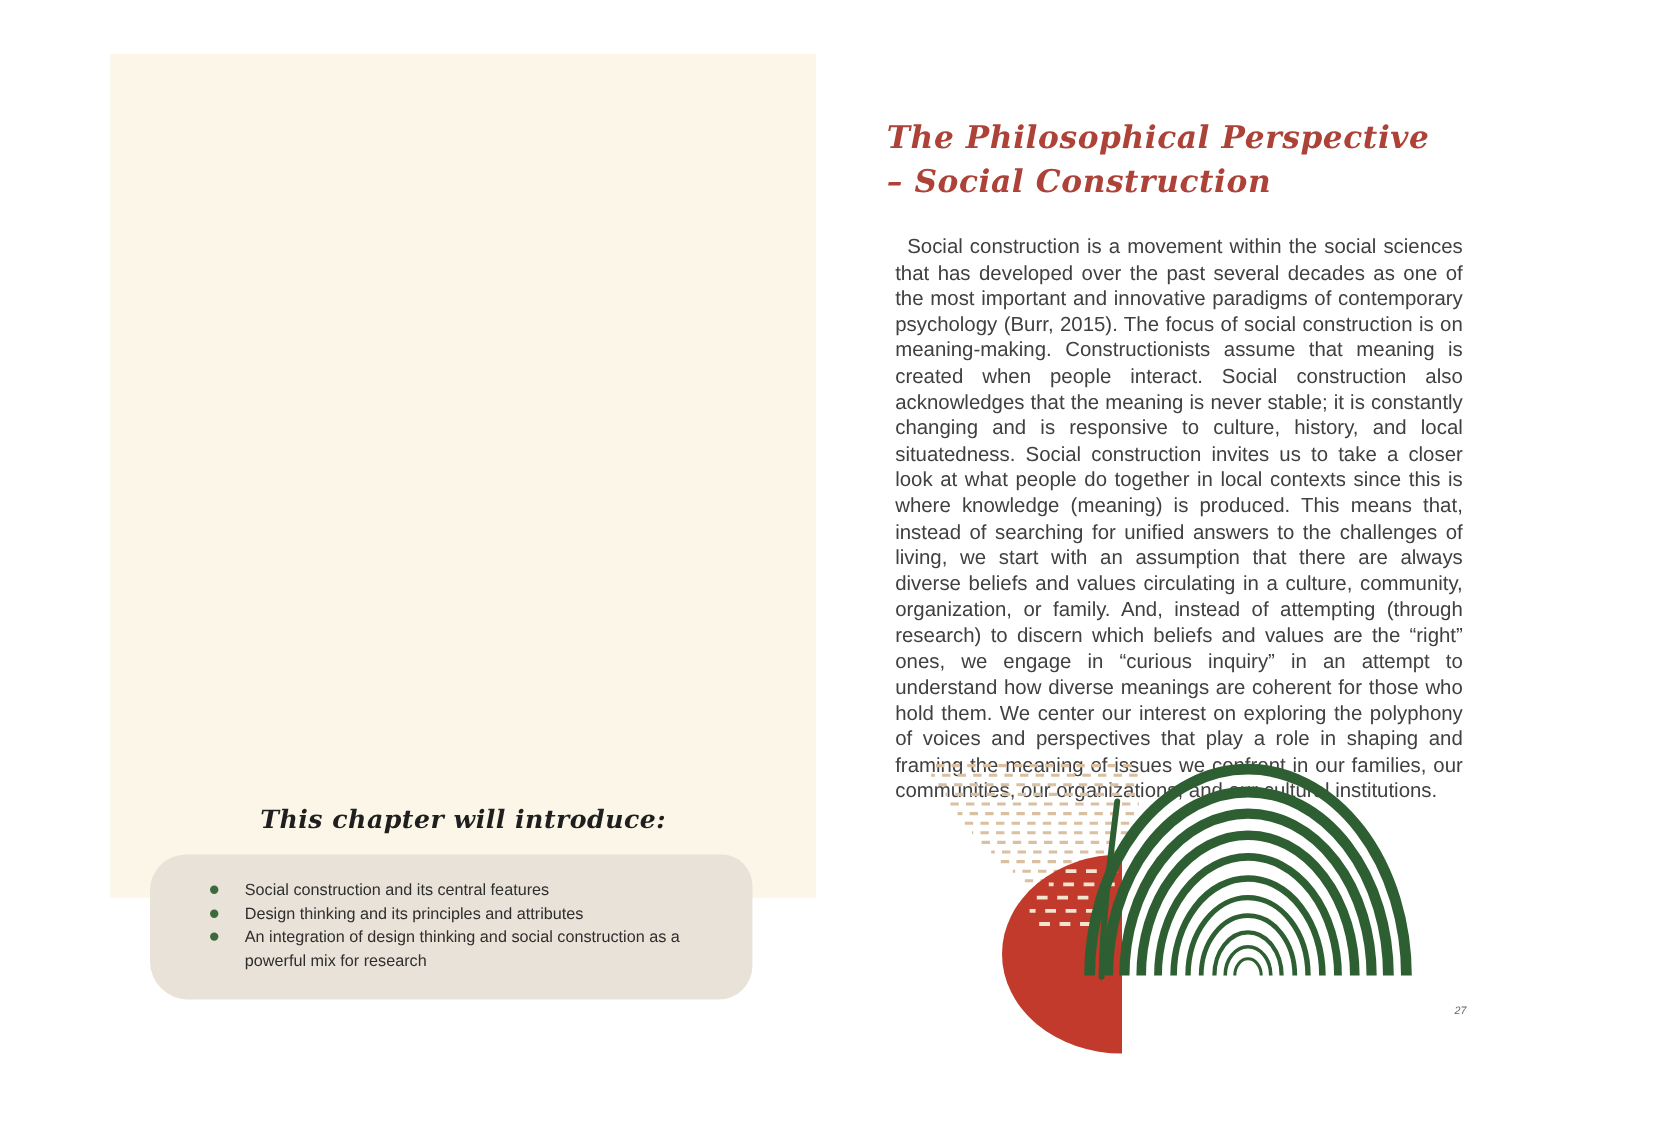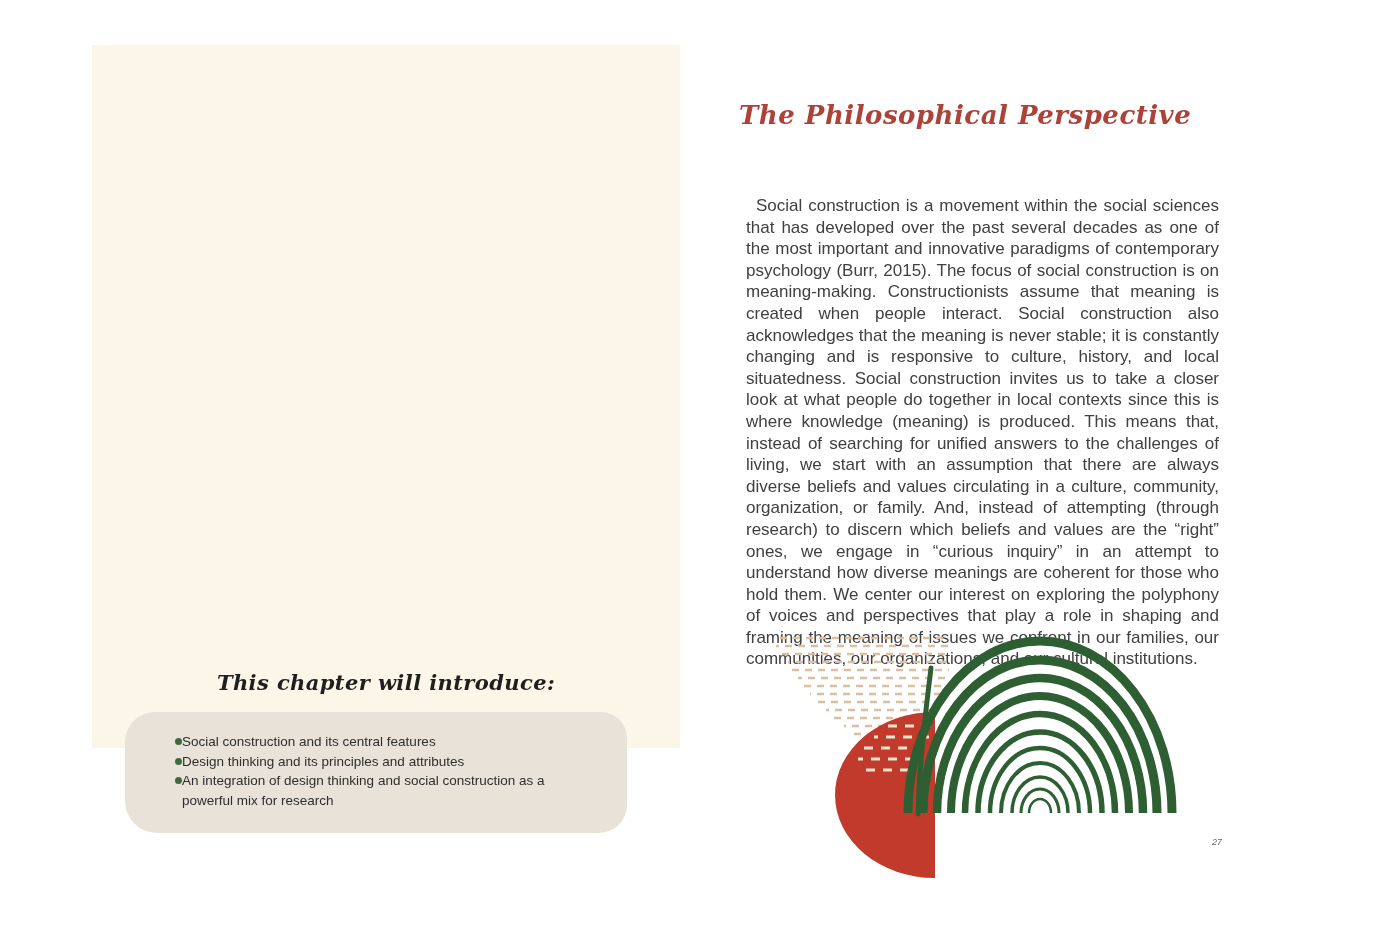--- a/index.html
+++ b/index.html
@@ -18,21 +18,21 @@
     font-family:"DejaVu Serif",serif;font-style:italic;font-weight:bold;
     font-size:21px;letter-spacing:.4px;color:#1f1f1f;
   }
   .intro-box{
     position:absolute;left:33px;top:667px;width:502px;height:121px;
     background:#e9e2d8;border-radius:30px 26px 28px 32px;
     box-sizing:border-box;padding:20px 48px 0 50px;
   }
   .intro-list{list-style:none;margin:0;padding:0;}
   .intro-list li{
-    display:flex;align-items:flex-start;gap:0;
+    display:flex;align-items:flex-start;gap:22px;
     font-size:13.5px;line-height:19.5px;color:#2e2e2e;
   }
   .bullet-dot{
     flex:0 0 auto;width:7px;height:7px;border-radius:50%;
     background:#3d6a3d;margin-top:6px;
   }
   
   .page-right{
     position:absolute;left:688px;top:45px;width:582px;height:842px;
     background:#ffffff;
@@ -76,20 +76,21 @@
           <span>An integration of design thinking and social construction as a powerful mix for research</span>
         </li>
       </ul>
     </div>
   </div>
 
   <div class="page-right">
 
     <div class="page-title">
       <div>The Philosophical Perspective</div>
+      <div>– Social Construction</div>
     </div>
 
     <p class="body-paragraph">Social construction is a movement within the social sciences that has developed over the past several decades as one of the most important and innovative paradigms of contemporary psychology (Burr, 2015). The focus of social construction is on meaning-making. Constructionists assume that meaning is created when people interact. Social construction also acknowledges that the meaning is never stable; it is constantly changing and is responsive to culture, history, and local situatedness. Social construction invites us to take a closer look at what people do together in local contexts since this is where knowledge (meaning) is produced. This means that, instead of searching for unified answers to the challenges of living, we start with an assumption that there are always diverse beliefs and values circulating in a culture, community, organization, or family. And, instead of attempting (through research) to discern which beliefs and values are the “right” ones, we engage in “curious inquiry” in an attempt to understand how diverse meanings are coherent for those who hold them. We center our interest on exploring the polyphony of voices and perspectives that play a role in shaping and framing the meaning of issues we confront in our families, our communities, our organizations, and our cultural institutions.</p>
 
     <svg class="illustration" width="440" height="258" viewBox="0 0 440 258">
 
       <g stroke="#dac0a1" stroke-width="2.6" stroke-dasharray="7 6" fill="none">
         <line x1="12" y1="8" x2="176" y2="8"></line>
         <line x1="8" y1="16" x2="180" y2="16" stroke-dashoffset="4"></line>
         <line x1="14" y1="24" x2="178" y2="24"></line>

